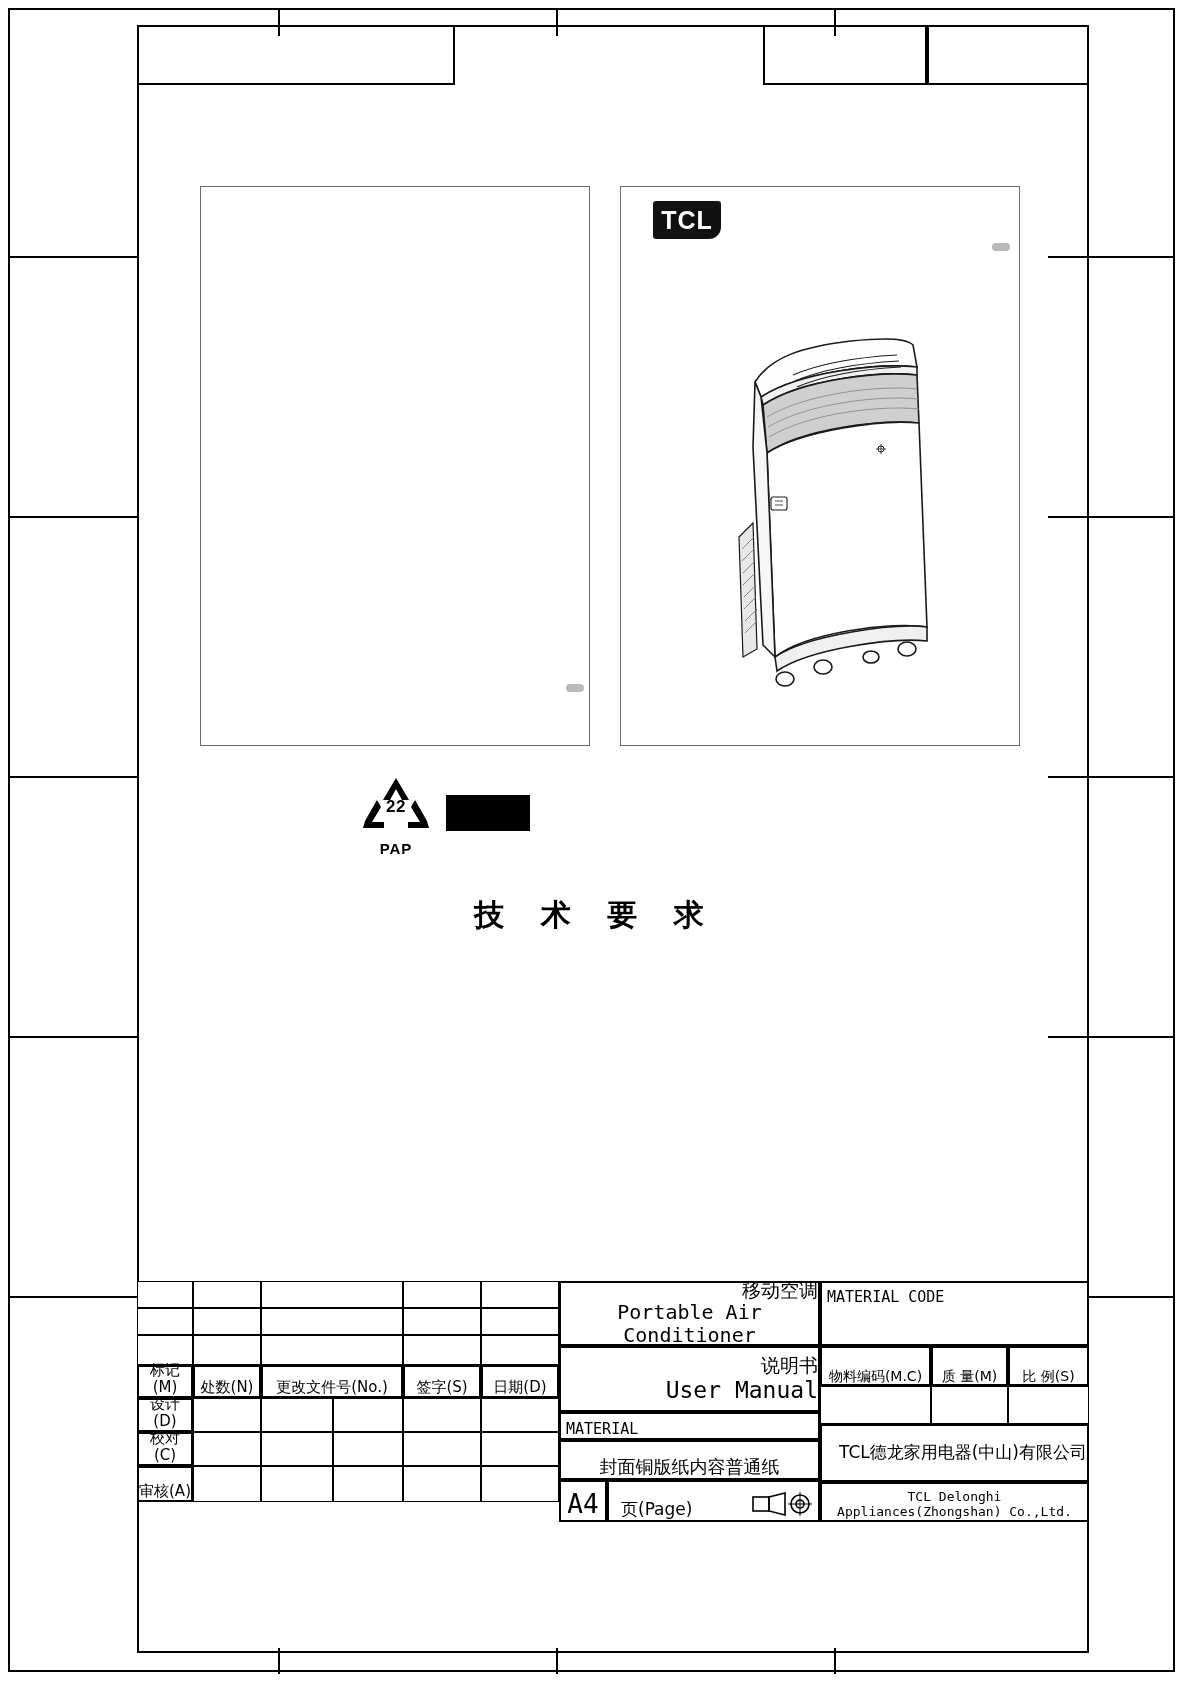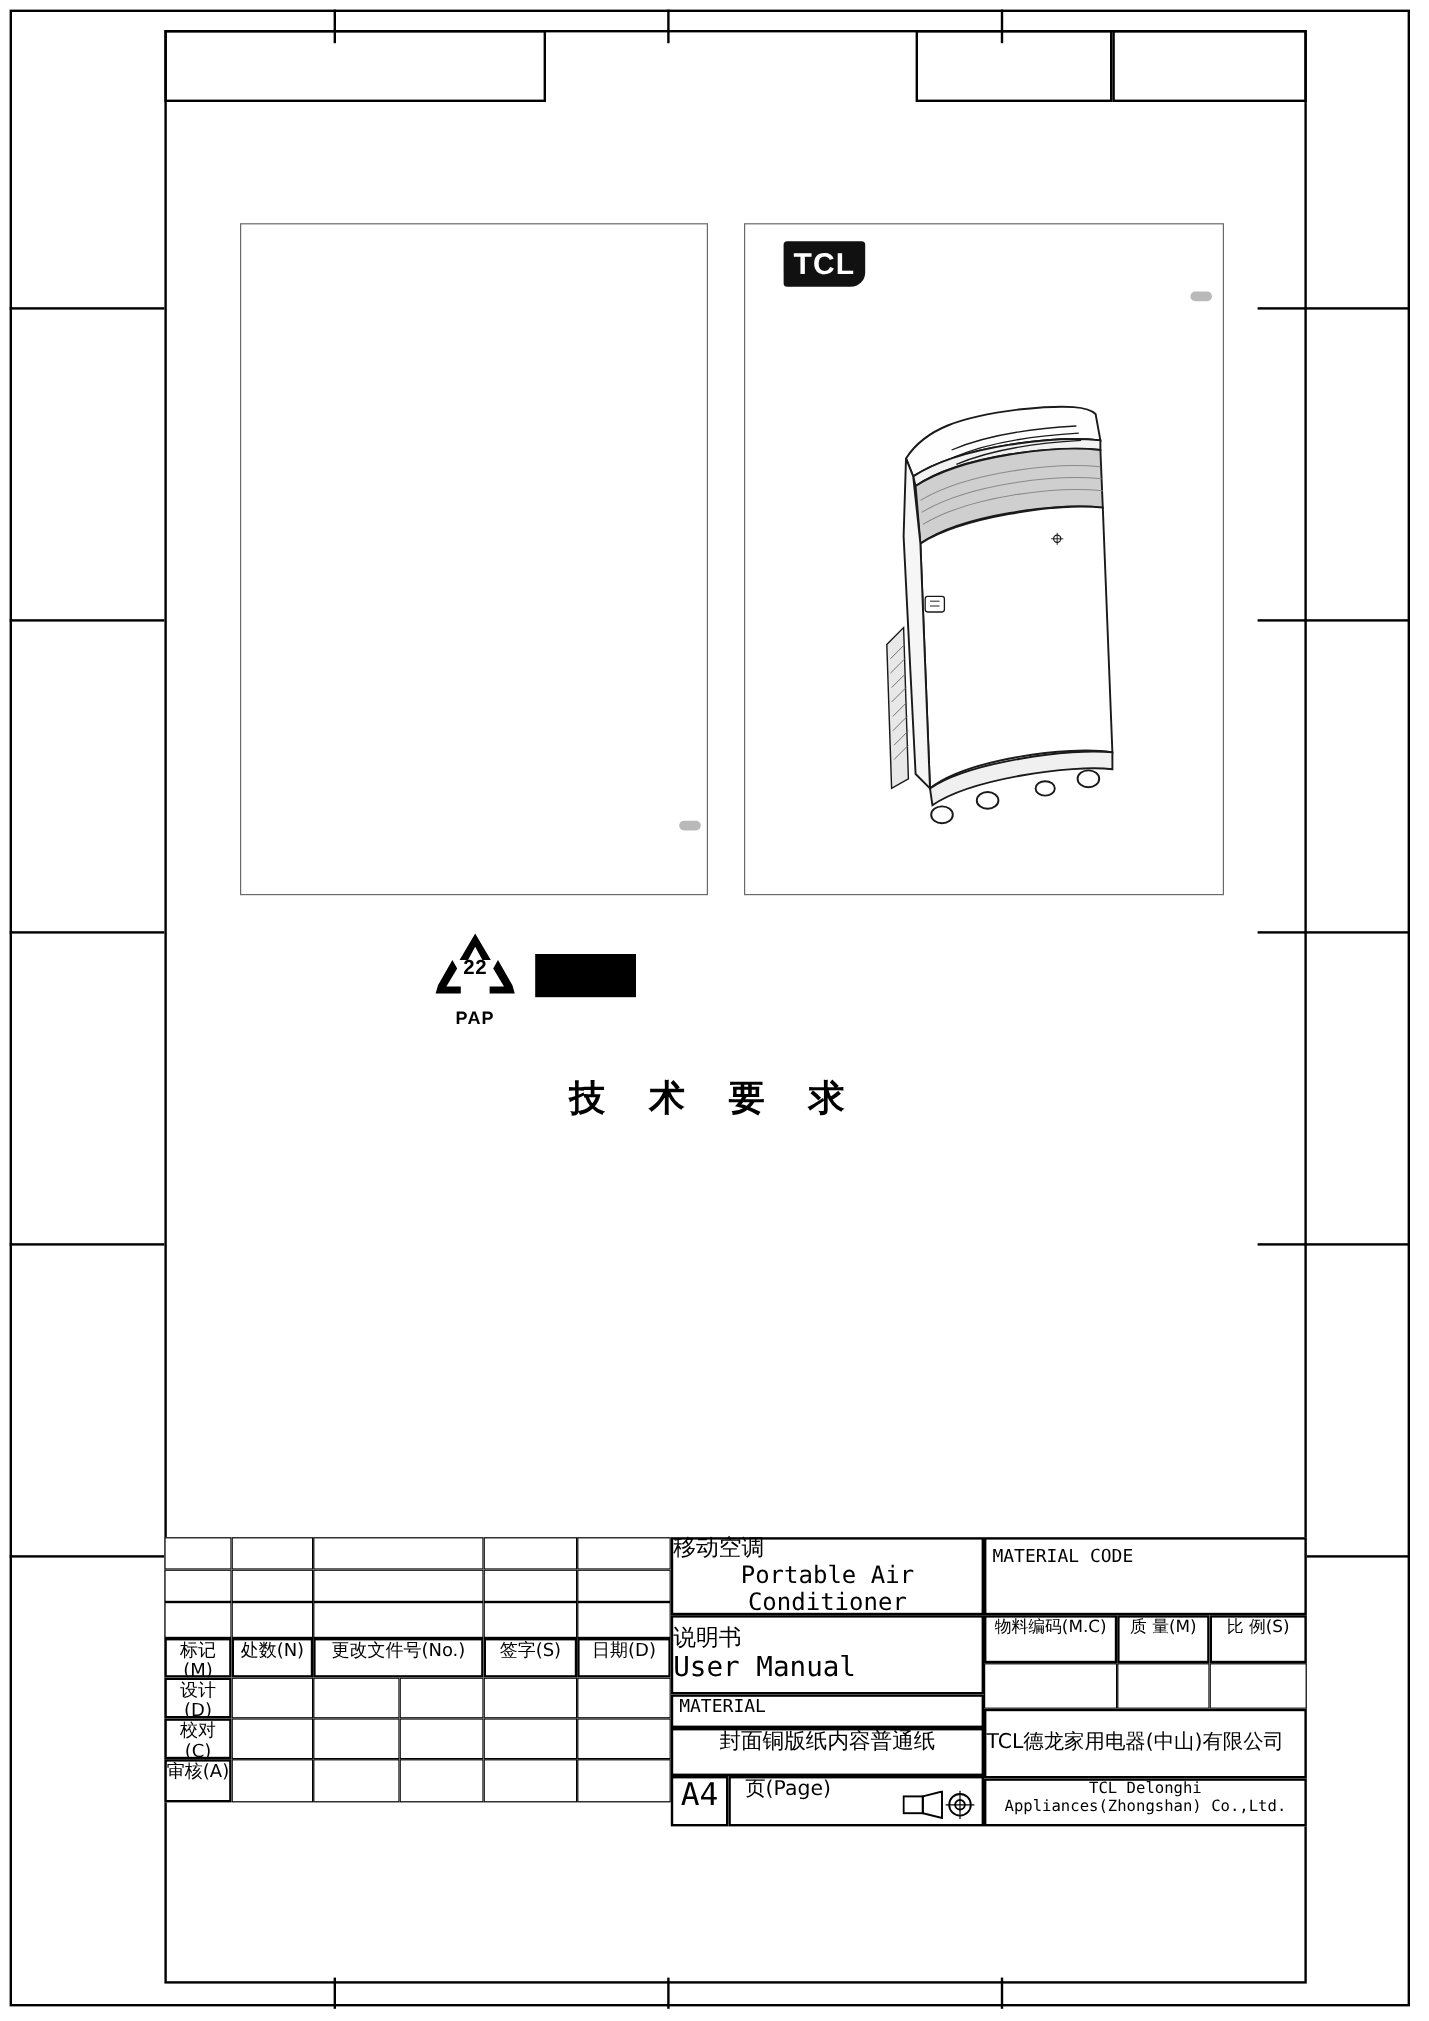--- a/index.html
+++ b/index.html
@@ -133,21 +133,21 @@
     font-size: 27px;
     letter-spacing: 1px;
   }
 
   
   .tb {
     position: absolute;
     border: 2px solid #000;
     box-sizing: border-box;
     display: flex;
-    align-items: flex-start;
+    align-items: flex-end;
     justify-content: center;
     font-family: "DejaVu Sans", sans-serif;
     font-size: 15px;
     line-height: 1.15;
     text-align: center;
     background: #fff;
   }
   .tb.thin { border-width: 1px; }
   .tb.left { justify-content: flex-start; padding-left: 5px; }
   .tb.col { flex-direction: column; }

